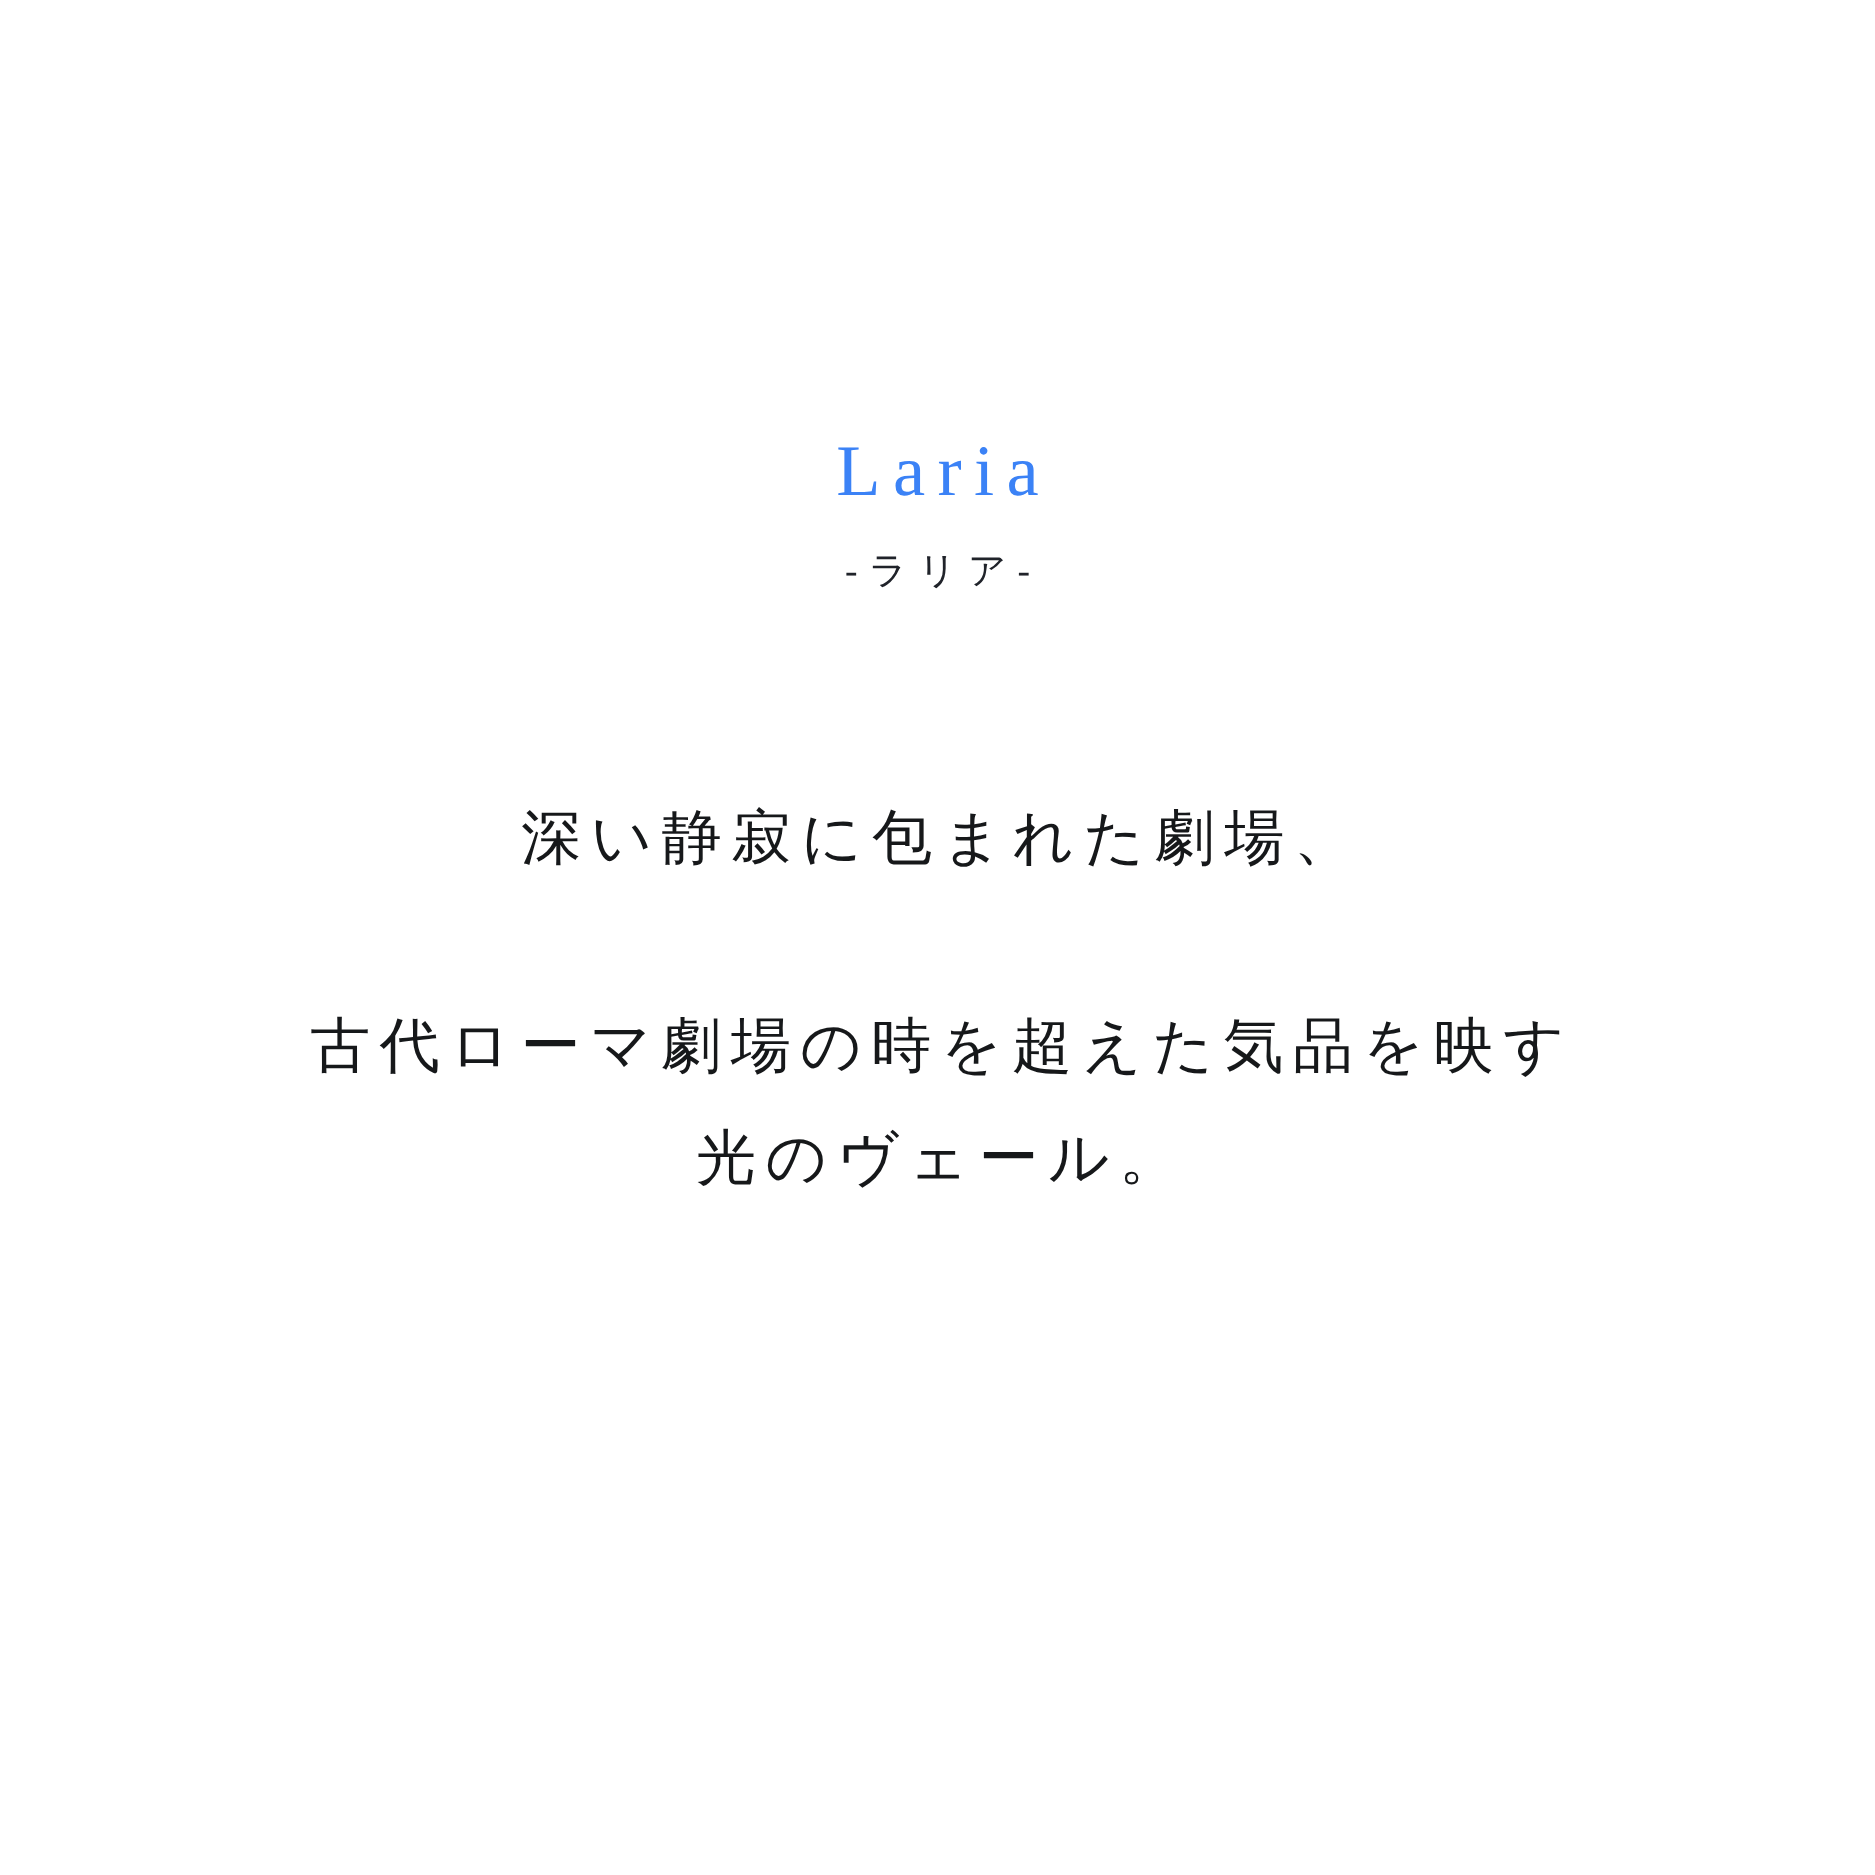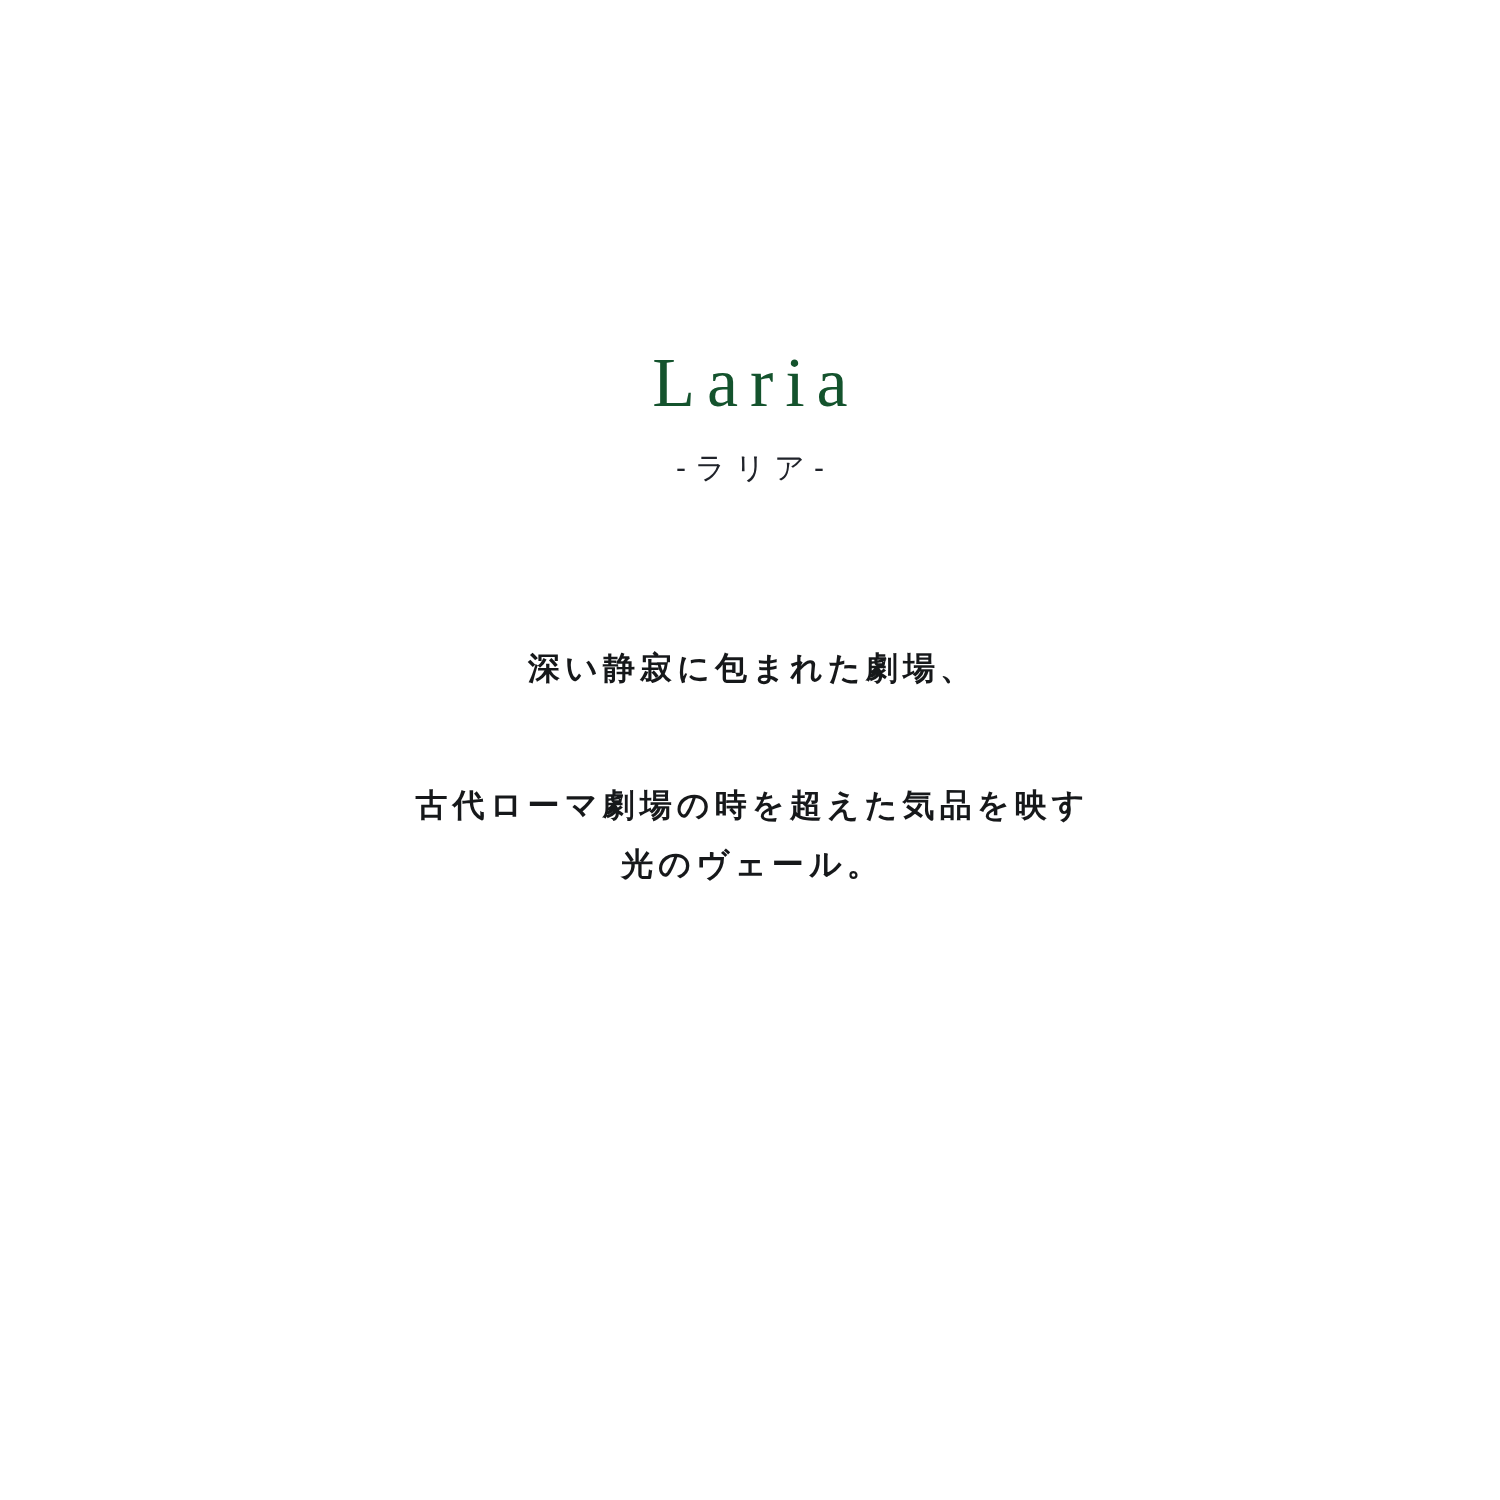--- a/index.html
+++ b/index.html
@@ -23,49 +23,48 @@
     flex-direction: column;
     align-items: center;
   }
 
   .brand-block {
     margin-top: 348px;
     text-align: center;
   }
   .brand-title {
     font-family: "Liberation Serif", "DejaVu Serif", serif;
-    font-size: 70px;
+    font-size: 58px;
     line-height: 1.0;
     letter-spacing: 0.17em;
     text-indent: 0.17em;
     font-weight: 400;
-    color: #14532d;
+    color: #3b82f6;
   }
   .brand-reading {
     margin-top: 30px;
-    font-family: Liberation Sans, sans-serif;
+    font-family: Liberation Serif, serif;
     font-size: 30px;
     letter-spacing: 0.30em;
     text-indent: 0.30em;
     color: #20232a;
   }
 
   .body-block {
     margin-top: 150px;
     text-align: center;
     width: 1180px;
   }
   .para {
     font-family: "Liberation Serif", "DejaVu Serif", serif;
-    font-size: 32px;
+    font-size: 48px;
     line-height: 1.85;
     letter-spacing: 0.16em;
     text-indent: 0.16em;
     color: #16181a;
-    font-weight: bold;
   }
   .para + .para {
     margin-top: 78px;
   }
   .para .line {
     display: block;
     white-space: nowrap;
   }
 </style>
 </head>

